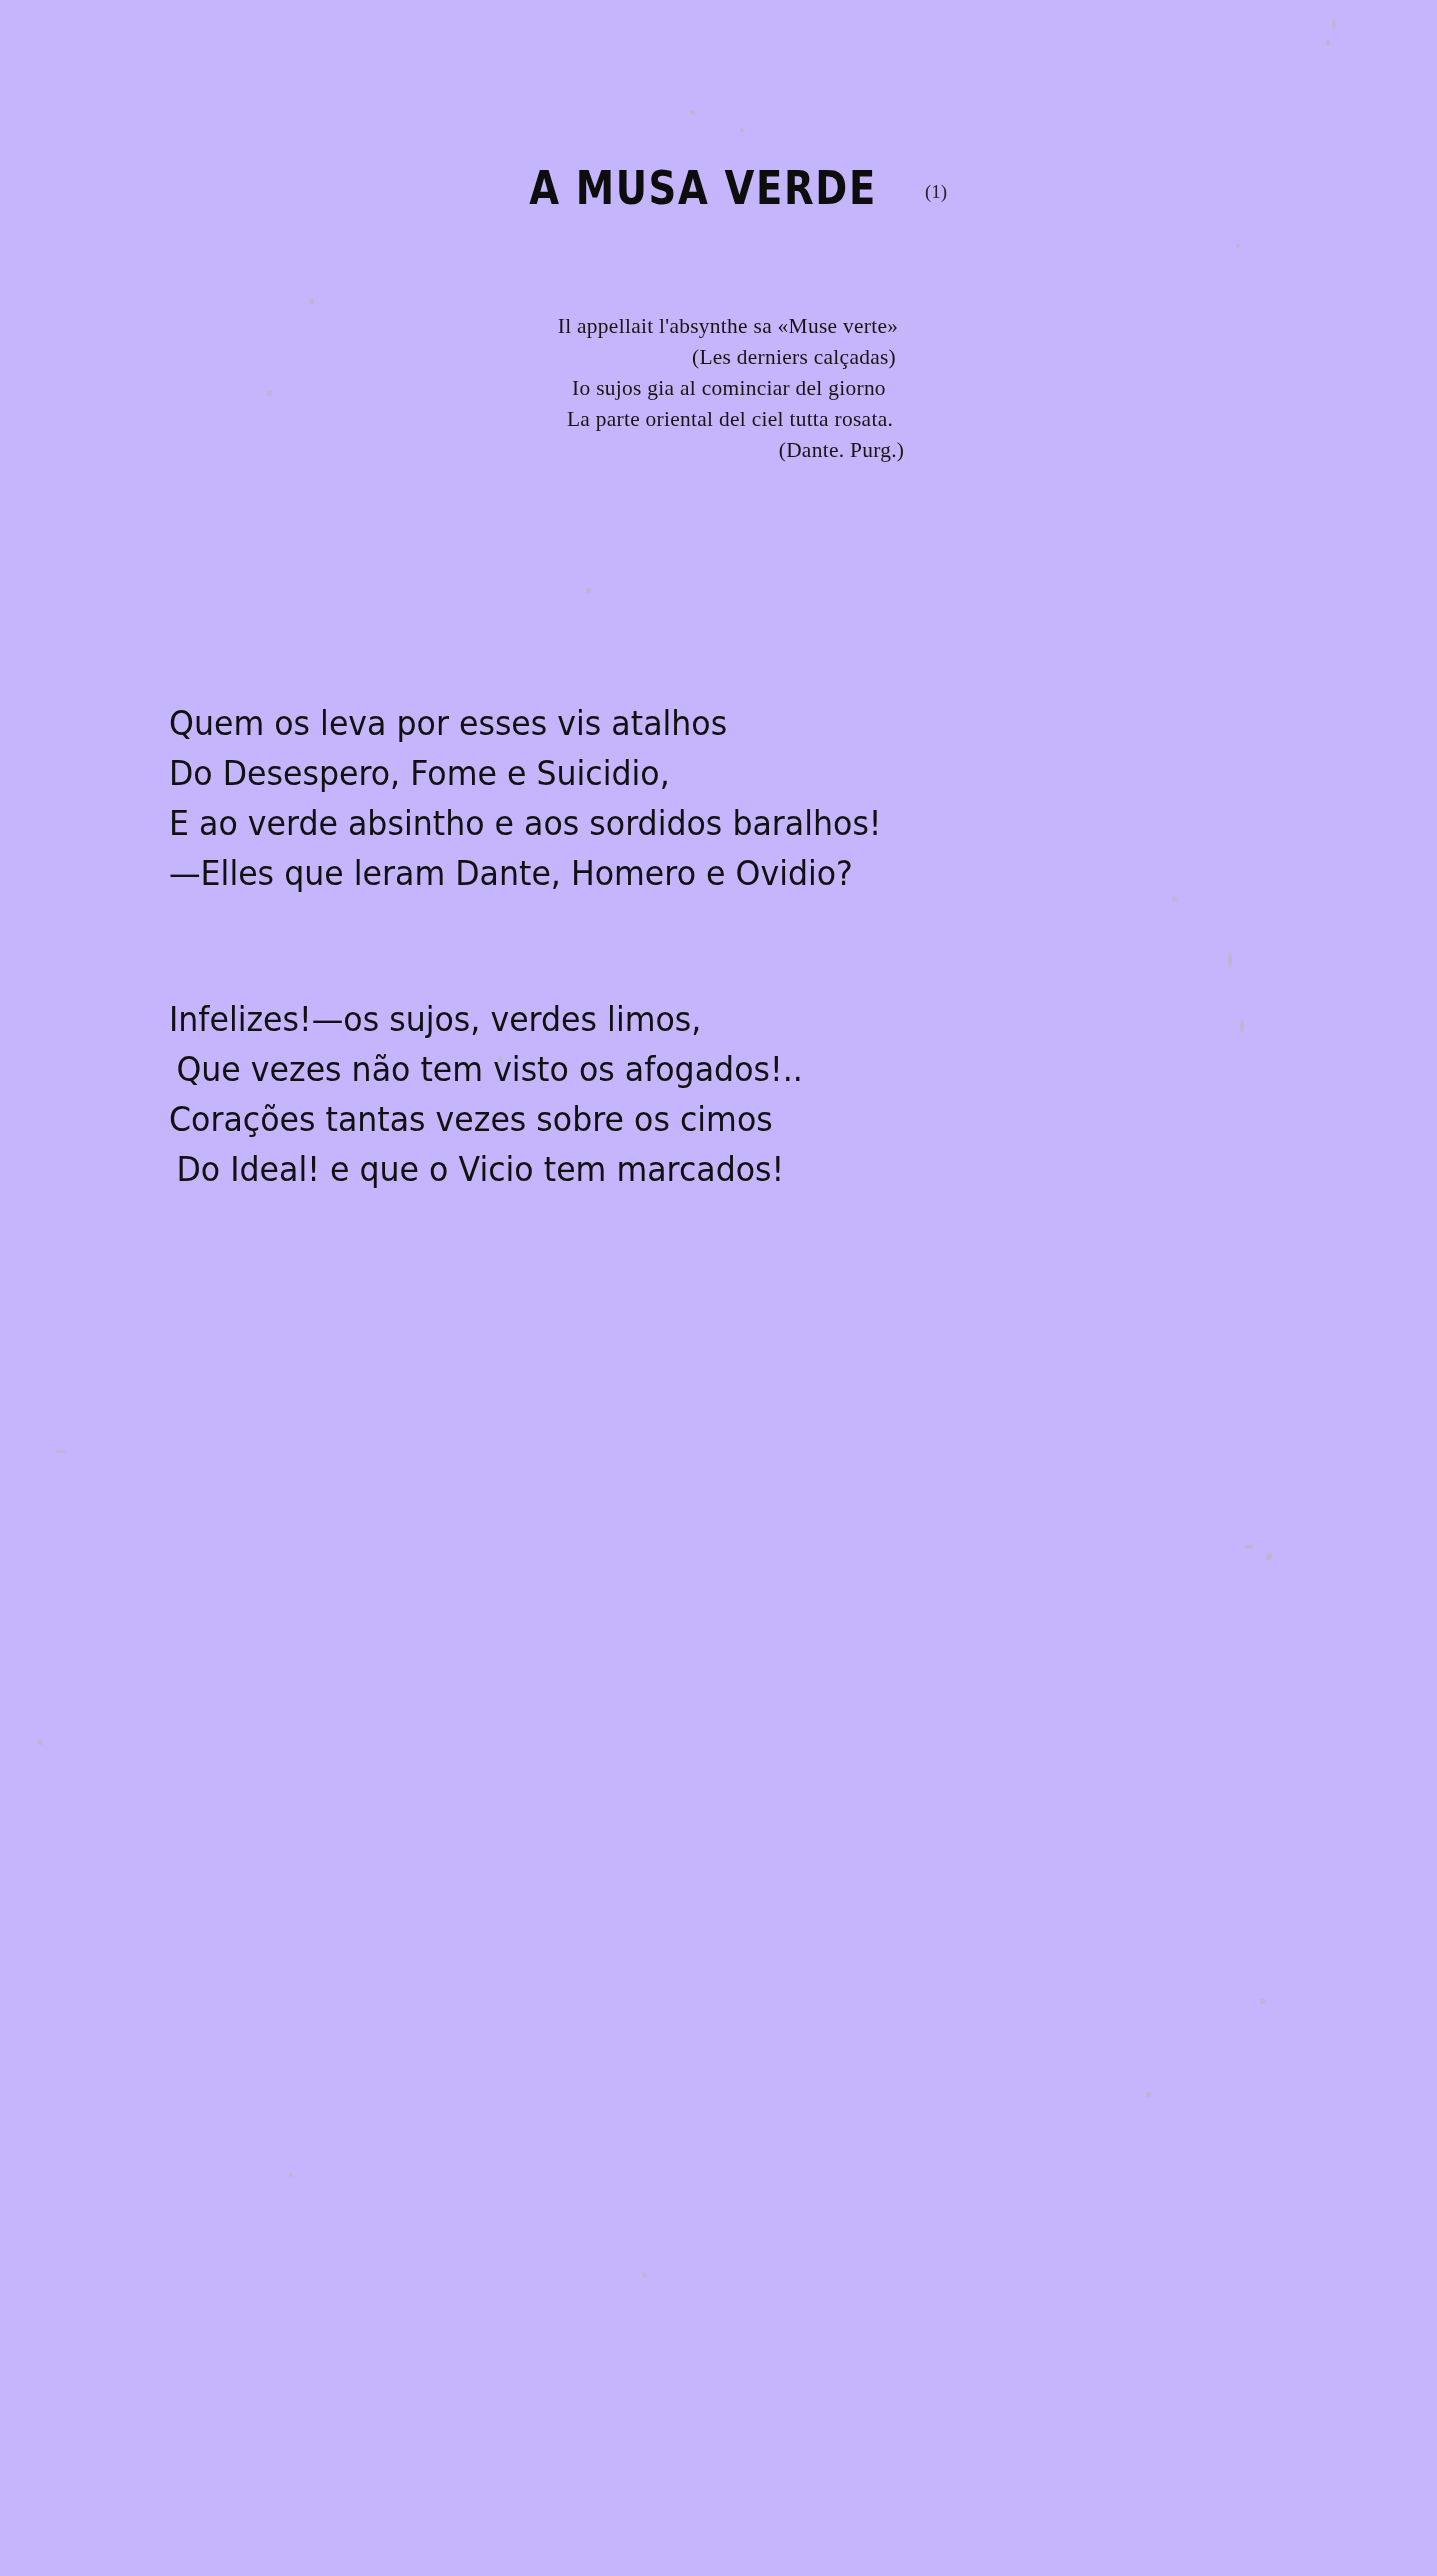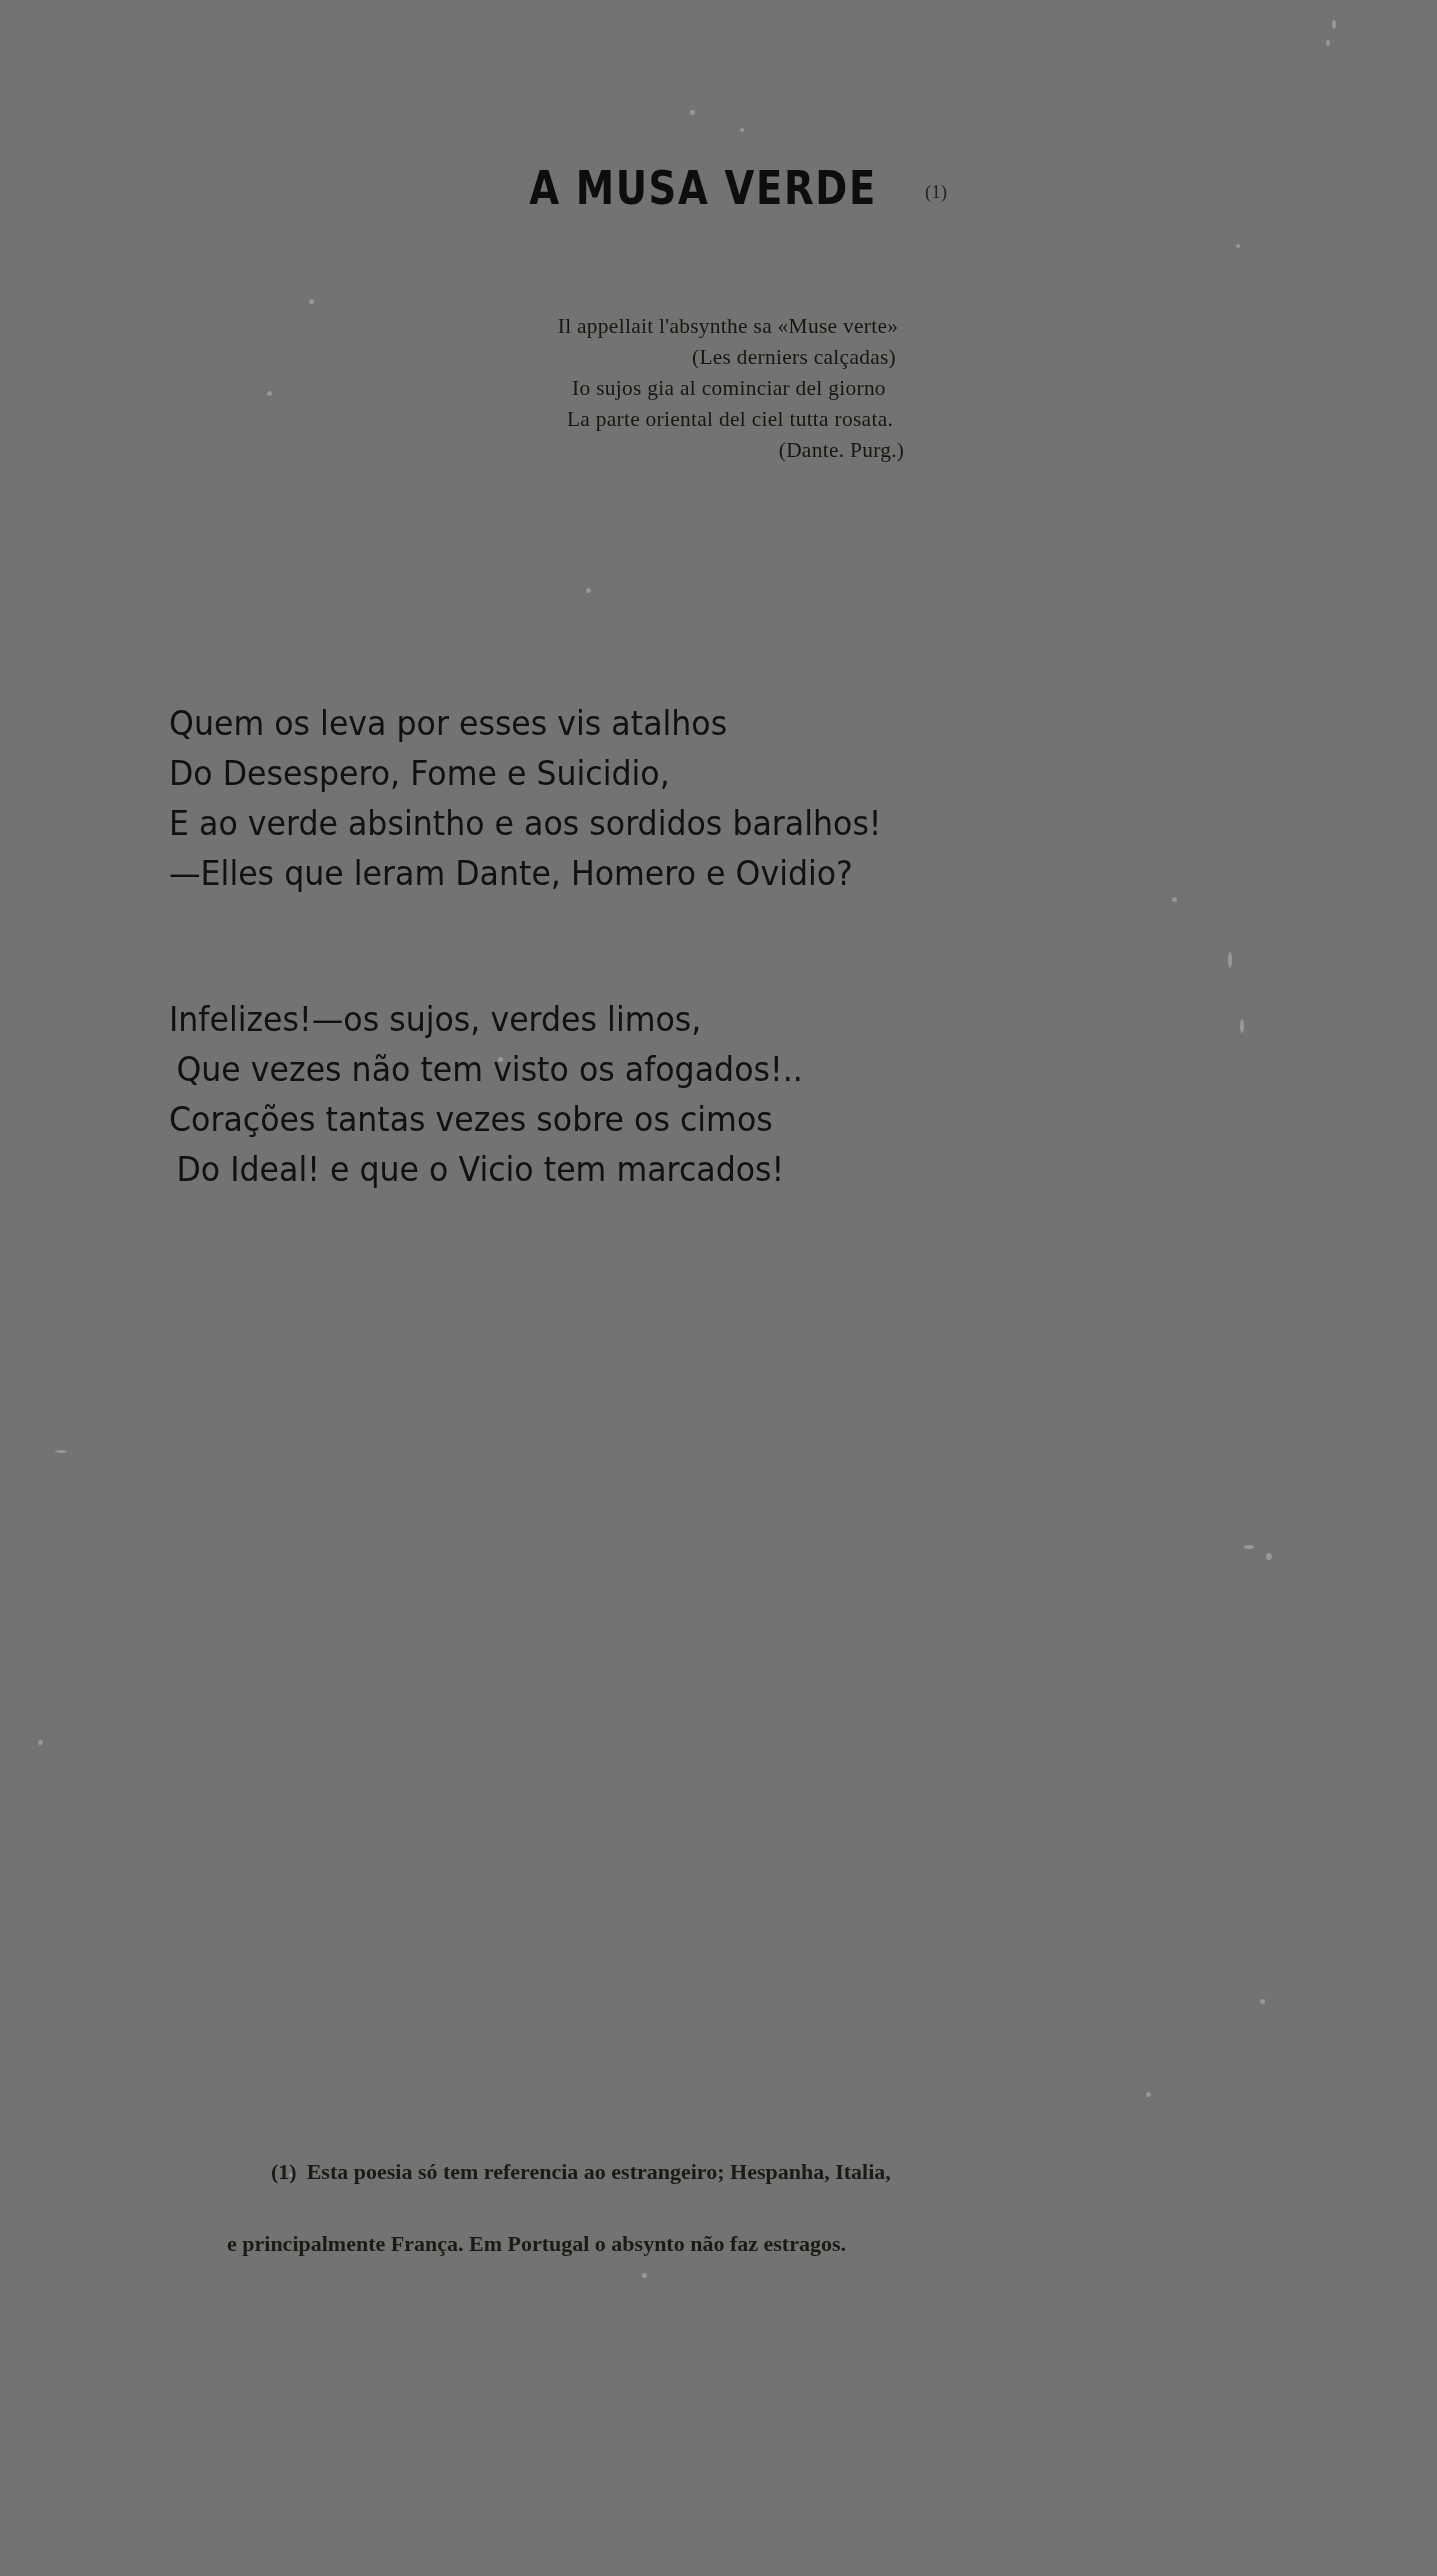--- a/index.html
+++ b/index.html
@@ -13,21 +13,21 @@
     position: relative;
     overflow: hidden;
     font-family: "Liberation Serif", serif;
     color: #1a1a1a;
   }
 
   .page {
     position: relative;
     width: 1438px;
     height: 2576px;
-    background: #737373;
+    background: #c4b5fd;
   }
 
   
   .speck {
     position: absolute;
     background: #b9b6ad;
     border-radius: 50%;
     opacity: .55;
   }
 
@@ -168,19 +168,15 @@
     <div class="stanza">
       <div class="verse">Infelizes!—os sujos, verdes limos,</div>
       <div class="verse indent-1">Que vezes não tem visto os afogados!..</div>
       <div class="verse">Corações tantas vezes sobre os cimos</div>
       <div class="verse indent-1">Do Ideal! e que o Vicio tem marcados!</div>
     </div>
 
 
   </div>
 
-  <div class="footnote">
-    <span class="fn-mark">(1)</span><span>Esta poesia só tem referencia ao estrangeiro; Hespanha, Italia,</span>
-    <span class="fn-line2">e principalmente França. Em Portugal o absynto não faz estragos.</span>
-  </div>
 
 </div>
 
 
 </body></html>

